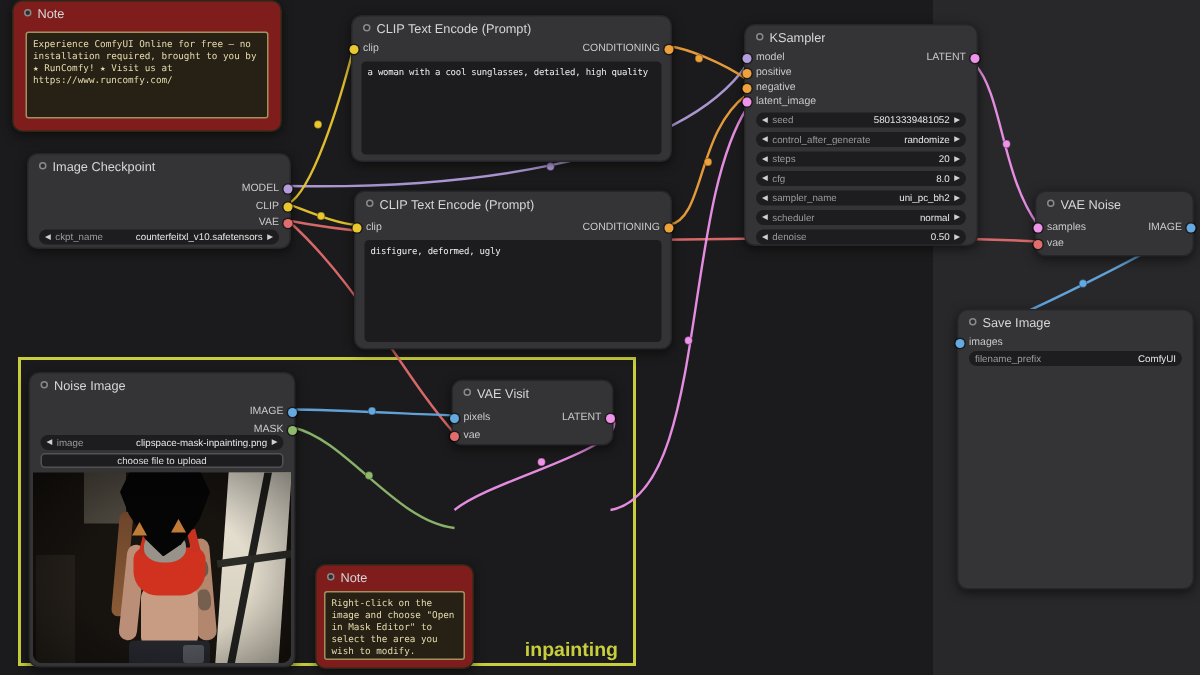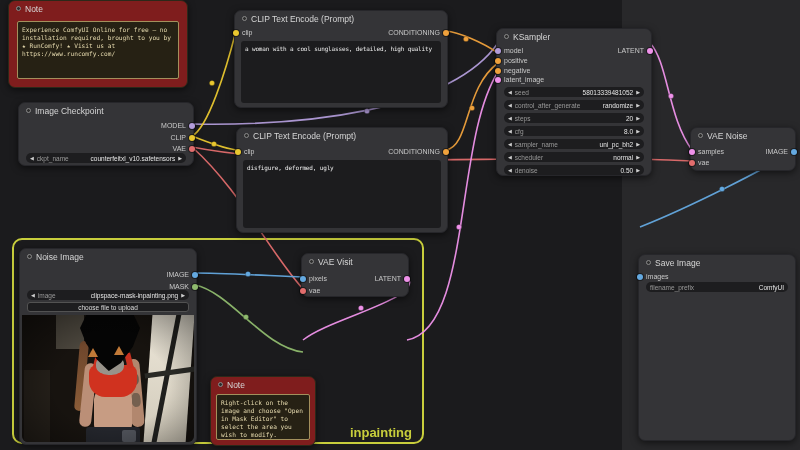--- a/index.html
+++ b/index.html
@@ -1,20 +1,20 @@
 <!DOCTYPE html>
 <html><head>
 <meta charset="utf-8">
 <style>
   html,body { margin:0; padding:0; background:#000; }
   #canvas { position:relative; width:800px; height:450px; background:#1b1b1d; overflow:hidden;
             font-family:"Liberation Sans",sans-serif; }
   .bg-right { position:absolute; left:622px; top:0; width:178px; height:450px; background:#28282a; z-index:0; }
 
-  .group { position:absolute; border:2px solid #c8ce3c; z-index:1; box-sizing:border-box; border-radius:10px; }
+  .group { position:absolute; border:2px solid #c8ce3c; z-index:1; box-sizing:border-box; border-radius:0; }
   .group-label { position:absolute; right:10px; bottom:2px; font-size:13px; font-weight:600; color:#c8ce3c; }
 
   #wires { position:absolute; left:0; top:0; z-index:2; }
   #wires path { fill:none; stroke-width:1.6px; opacity:.95; }
   #wires circle { stroke:rgba(0,0,0,.35); stroke-width:.6; }
 
   .node { position:absolute; z-index:3; background:#343437; border-radius:7px;
           box-shadow:0 2px 7px rgba(0,0,0,.55); border:1px solid #26262a; box-sizing:border-box; }
   .note-node { background:#7f1d1d; border-color:#2c2819; }
   .node-header { height:15px; display:flex; align-items:center; gap:4px; padding:0 7px; }
@@ -167,21 +167,21 @@
       <span class="pdot c-clip"></span>
         <span>clip</span>
     </div>
     <div class="port out" style="top:19px;">
       <span>CONDITIONING</span>
         <span class="pdot c-cond"></span>
     </div>
     <div class="prompt-box" style="top:32px; height:68px;">disfigure, deformed, ugly</div>
   </div>
 
-  <div class="node" style="left:496px; top:28px; width:156px; height:148px;">
+  <div class="node" style="left:496px; top:16px; width:156px; height:148px;">
     <div class="node-header">
       <span class="collapse-dot"></span>
       <span class="node-title">KSampler</span>
     </div>
     <div class="port in" style="top:17px;">
       <span class="pdot c-model"></span>
         <span>model</span>
     </div>
     <div class="port in" style="top:27px;">
       <span class="pdot c-cond"></span>
@@ -256,21 +256,21 @@
     <div class="port in" style="top:30px;">
       <span class="pdot c-vae"></span>
         <span>vae</span>
     </div>
     <div class="port out" style="top:19px;">
       <span>IMAGE</span>
         <span class="pdot c-image"></span>
     </div>
   </div>
 
-  <div class="node" style="left:638px; top:206px; width:158px; height:187px;margin-top:48px;">
+  <div class="node" style="left:638px; top:206px; width:158px; height:187px;">
     <div class="node-header">
       <span class="collapse-dot"></span>
       <span class="node-title">Save Image</span>
     </div>
     <div class="port in" style="top:17px;">
       <span class="pdot c-image"></span>
         <span>images</span>
     </div>
     <div class="widget" style="top:27px;">
       <span class="wlabel">filename_prefix</span>

